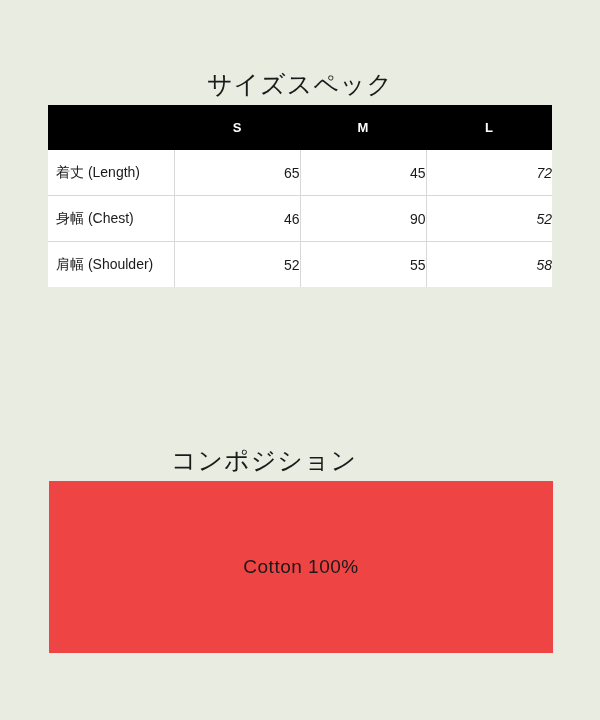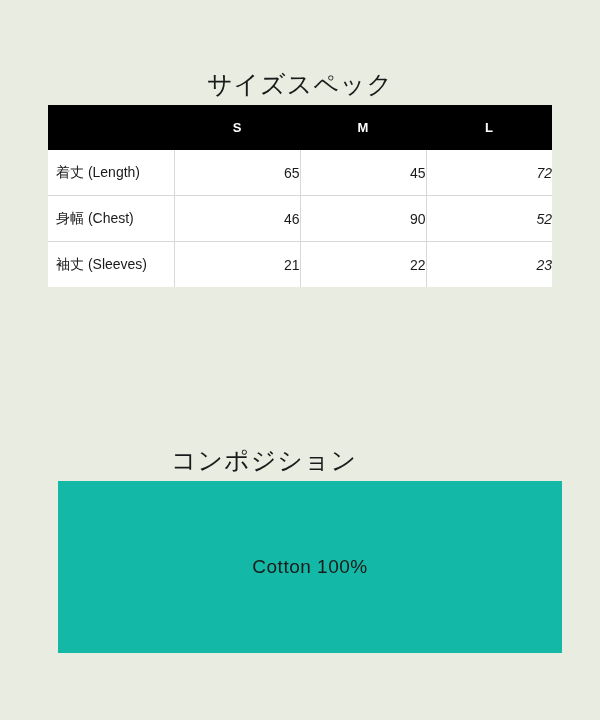--- a/index.html
+++ b/index.html
@@ -85,24 +85,24 @@
   #composition-title {
     margin: 0;
     position: absolute;
     top: 444px;
     left: 0;
     width: 528px;
   }
   .composition-box {
     position: absolute;
     top: 481px;
-    left: 58px;
+    left: 49px;
     width: 504px;
     height: 172px;
-    background: #14b8a6;
+    background: #ef4444;
     display: flex;
     align-items: center;
     justify-content: center;
     box-sizing: border-box;
   }
   .composition-text {
     font-size: 19px;
     color: #1a1a1a;
     letter-spacing: 0.5px;
   }
@@ -131,24 +131,24 @@
           <td>45</td>
           <td>72</td>
         </tr>
         <tr>
           <td class="label">身幅 (Chest)</td>
           <td>46</td>
           <td>90</td>
           <td>52</td>
         </tr>
         <tr>
-          <td class="label">袖丈 (Sleeves)</td>
-          <td>21</td>
-          <td>22</td>
-          <td>23</td>
+          <td class="label">肩幅 (Shoulder)</td>
+          <td>52</td>
+          <td>55</td>
+          <td>58</td>
         </tr>
       </tbody>
     </table>
   </div>
 
   <h2 class="section-title" id="composition-title">コンポジション</h2>
 
   <div class="composition-box">
     <span class="composition-text">Cotton 100%</span>
   </div>

